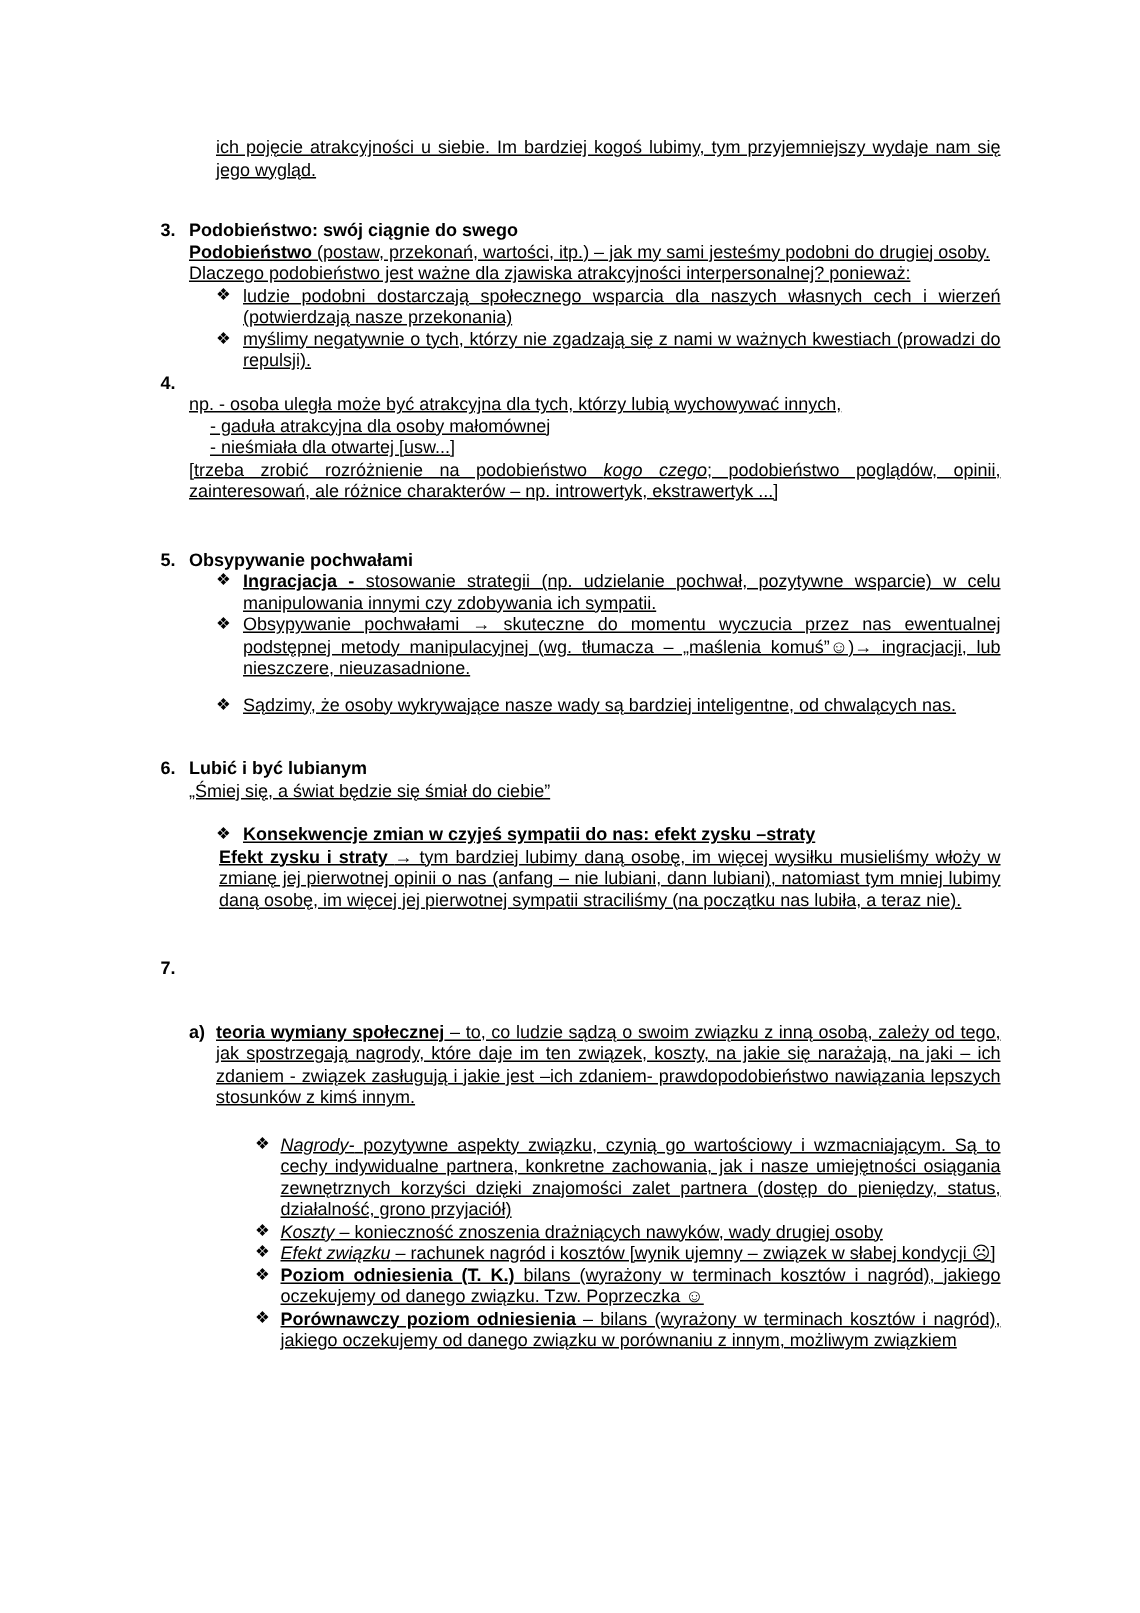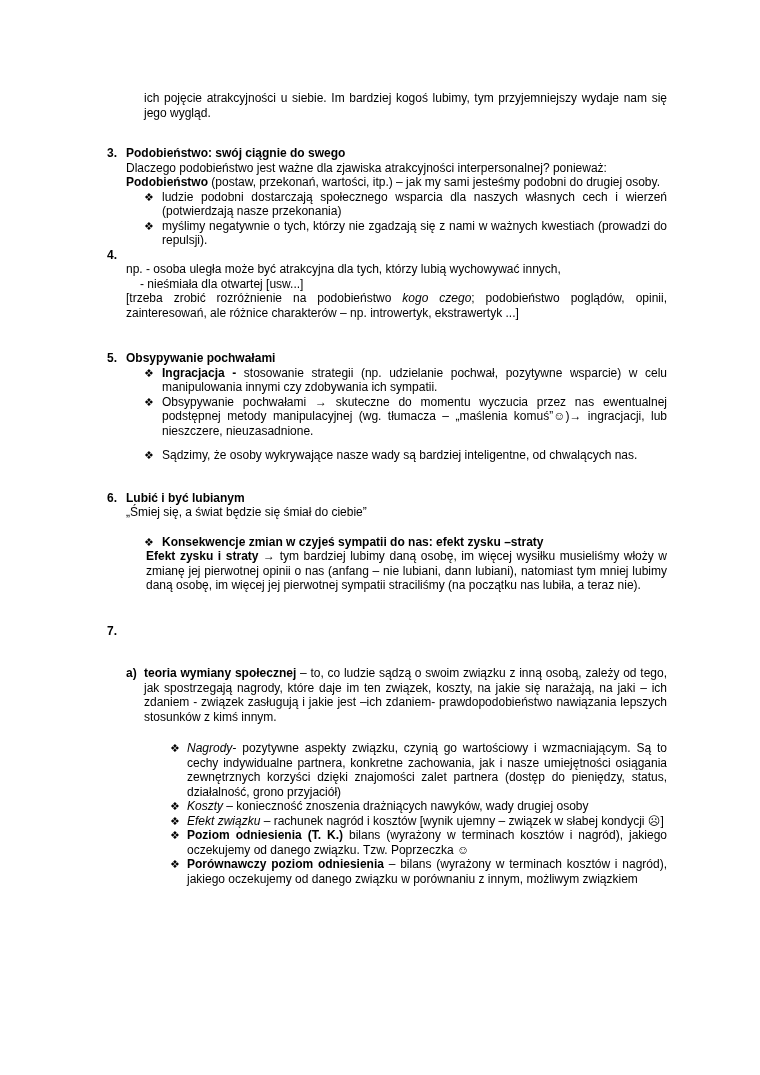--- a/index.html
+++ b/index.html
@@ -9,21 +9,21 @@
     width: 760px;
     height: 1075px;
     background: #ffffff;
     overflow: hidden;
     font-family: "Liberation Sans", "DejaVu Sans", sans-serif;
     font-size: 12px;
     line-height: 14.5px;
     color: #000000;
   }
   .content { padding: 91px 93px 20px 107px; }
-  .just { text-align: justify; }
+  .just { text-align: justify; text-decoration: underline; }
   .small { font-size: 10px; line-height: 12px; }
   .bold { font-weight: bold; }
   .it { font-style: italic; }
   .ind1 { margin-left: 37px; }
   .ind-sm { margin-left: 14px; }
   .note1 { margin-top: 3px; }
   .mt26 { margin-top: 26px; }
   .mt31 { margin-top: 31px; }
   .mt28 { margin-top: 28px; }
   .mt17 { margin-top: 17px; }
@@ -51,39 +51,40 @@
   <div class="content">
 
     <p class="just ind1">ich pojęcie atrakcyjności u siebie. Im bardziej kogoś lubimy, tym przyjemniejszy wydaje nam się jego wygląd.</p>
 
     <section>
       <div class="num-item bold mt26">
         <span class="num">3.</span>
         <span>Podobieństwo: swój ciągnie do swego</span>
       </div>
       <div class="body1">
+        <p class="just"><span class="bold">Podobieństwo</span><span> (postaw, przekonań, wartości, itp.) – jak my sami jesteśmy podobni do drugiej osoby.</span></p>
         <p class="just">Dlaczego podobieństwo jest ważne dla zjawiska atrakcyjności interpersonalnej? ponieważ:</p>
-        <p class="just"><span class="bold">Podobieństwo</span><span> (postaw, przekonań, wartości, itp.) – jak my sami jesteśmy podobni do drugiej osoby.</span></p>
         <div class="bullet">
           <span class="bmark">❖</span>
           <div class="btext just">ludzie podobni dostarczają społecznego wsparcia dla naszych własnych cech i wierzeń (potwierdzają nasze przekonania)</div>
         </div>
         <div class="bullet">
           <span class="bmark">❖</span>
           <div class="btext just">myślimy negatywnie o tych, którzy nie zgadzają się z nami w ważnych kwestiach (prowadzi do repulsji).</div>
         </div>
       </div>
     </section>
 
     <section>
       <div class="num-item bold">
         <span class="num">4.</span>
       </div>
       <div class="body1">
         <p class="just">np. - osoba uległa może być atrakcyjna dla tych, którzy lubią wychowywać innych,</p>
+        <p class="just ind-sm">- gaduła atrakcyjna dla osoby małomównej</p>
         <p class="just ind-sm">- nieśmiała dla otwartej [usw...]</p>
         <p class="just"><span>[trzeba zrobić rozróżnienie na podobieństwo </span><span class="it">kogo czego</span><span>; podobieństwo poglądów, opinii, zainteresowań, ale  różnice charakterów – np. introwertyk, ekstrawertyk ...]</span></p>
       </div>
     </section>
 
     <section>
       <div class="num-item bold mt31">
         <span class="num">5.</span>
         <span>Obsypywanie pochwałami</span>
       </div>

